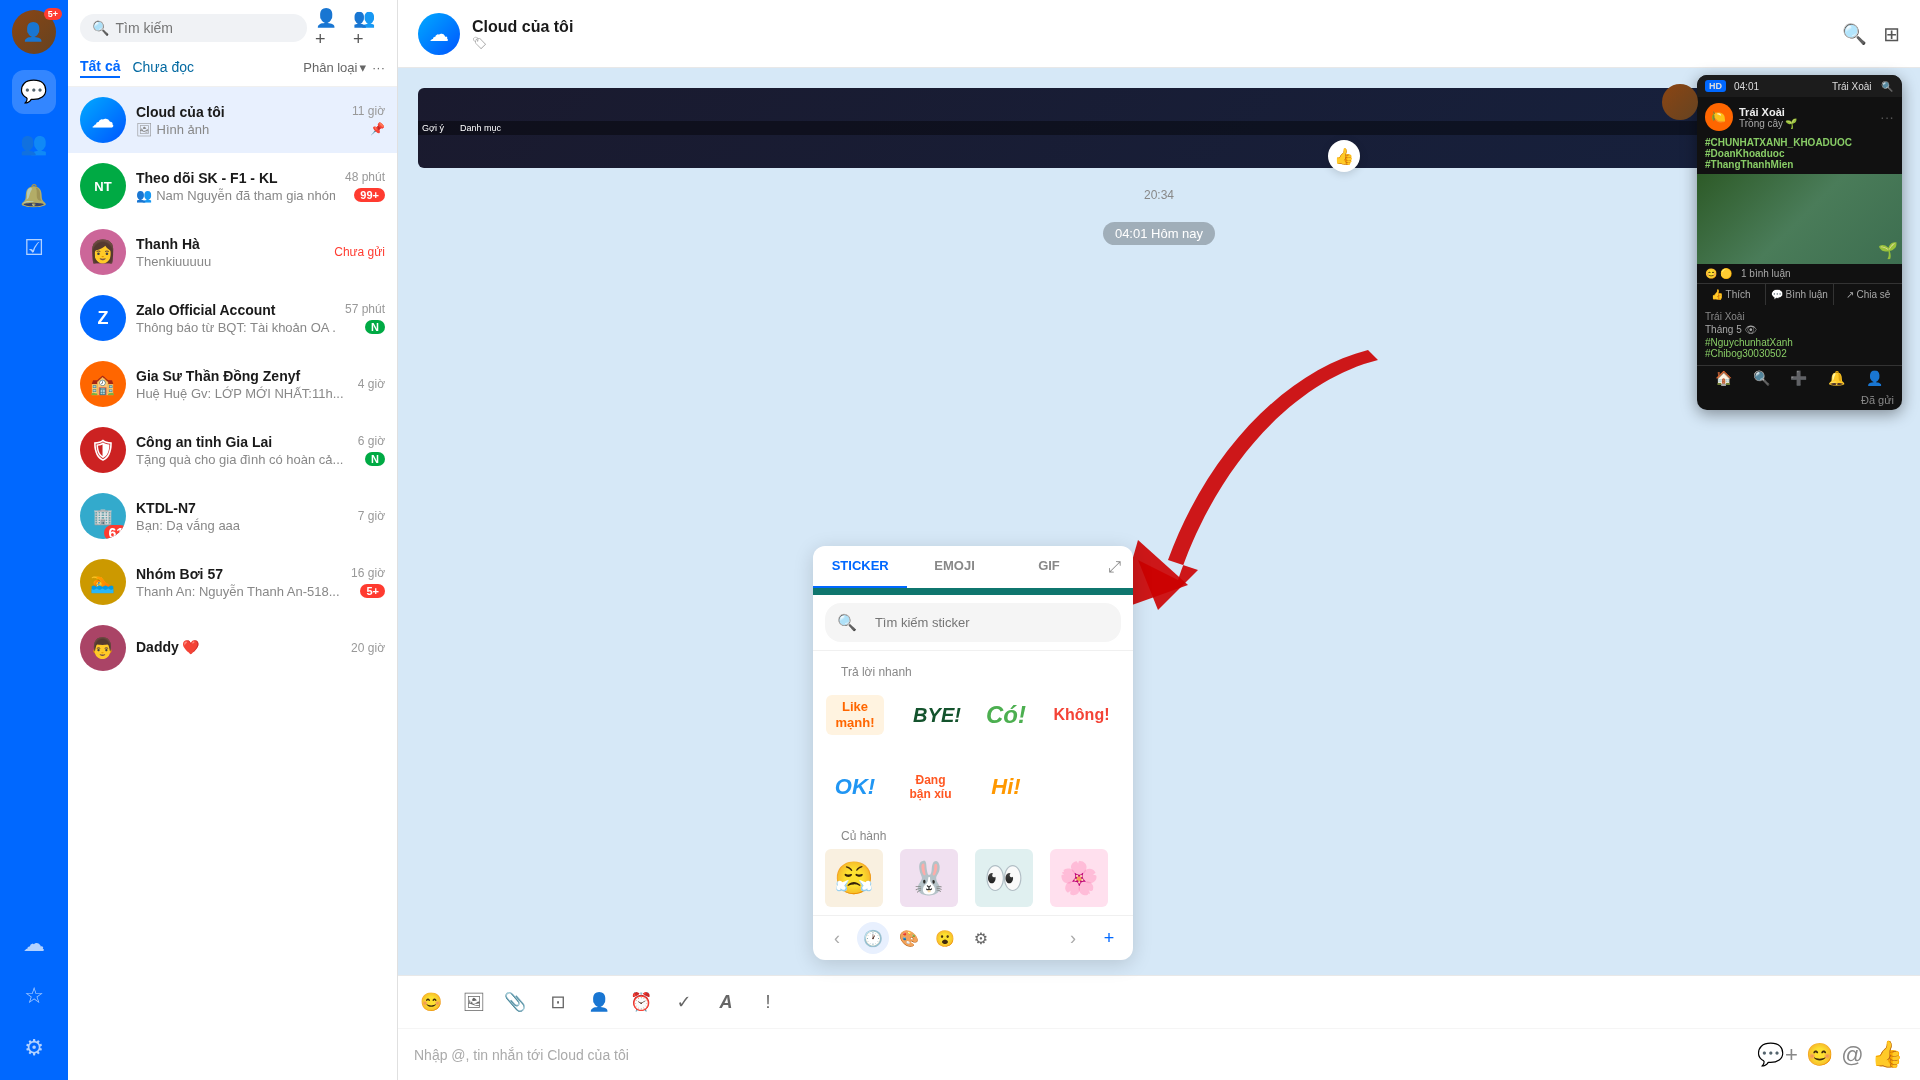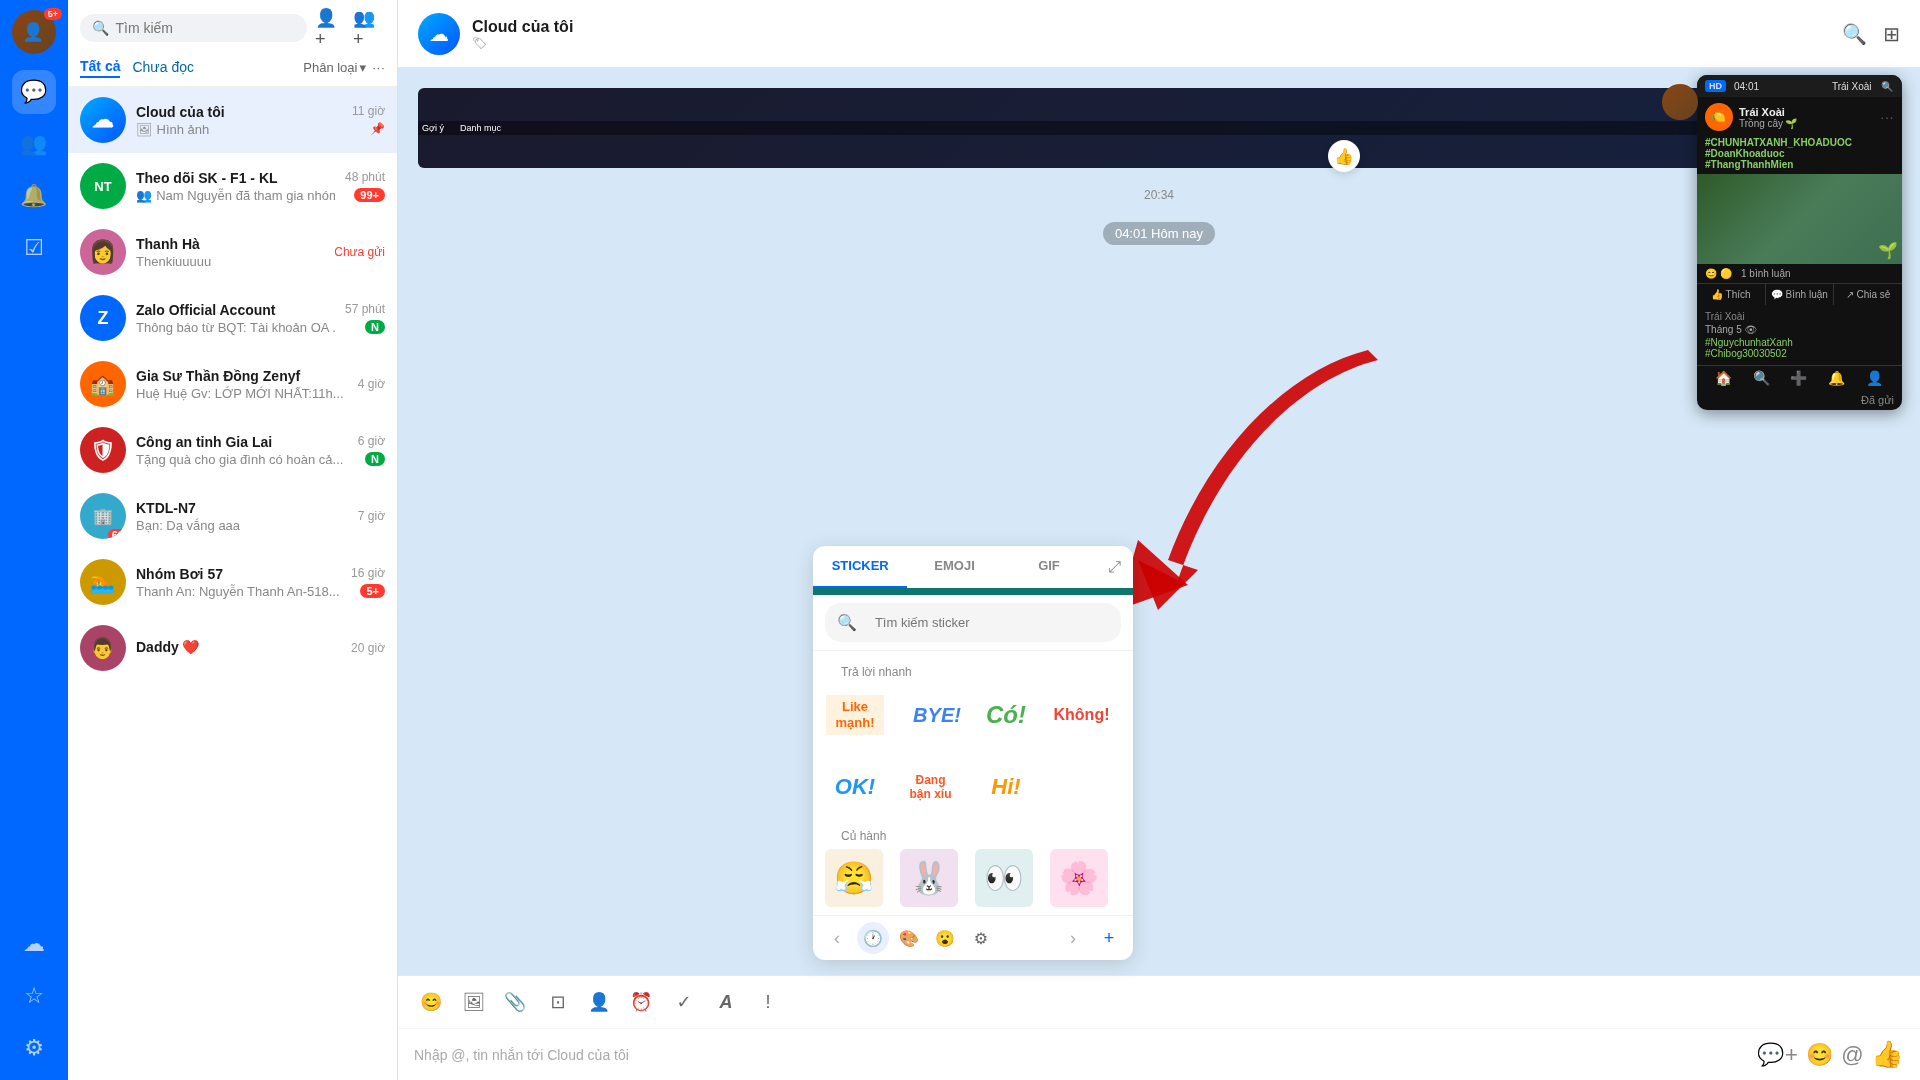--- a/index.html
+++ b/index.html
@@ -502,21 +502,21 @@
         </div>
         <div class="chat-meta">
           <span class="chat-time">6 giờ</span>
           <span class="chat-badge" style="background:#00aa44;">N</span>
         </div>
       </div>
 
       <div class="chat-item">
         <div class="chat-avatar" style="background:#33aacc;font-size:16px;position:relative;">
           <span>🏢</span>
-          <span style="position:absolute;bottom:-2px;right:-2px;background:#ff3b30;color:white;font-size:11px;border-radius:10px;padding:0 4px;font-weight:bold;">61</span>
+          <span style="position:absolute;bottom:-2px;right:-2px;background:#ff3b30;color:white;font-size:14px;border-radius:10px;padding:0 4px;font-weight:bold;">61</span>
         </div>
         <div class="chat-info">
           <div class="chat-name">KTDL-N7</div>
           <div class="chat-preview">Bạn: Dạ vắng aaa</div>
         </div>
         <div class="chat-meta">
           <span class="chat-time">7 giờ</span>
         </div>
       </div>
 
@@ -648,24 +648,24 @@
           <span>🔍</span>
           <input type="text" placeholder="Tìm kiếm sticker" style="">
         </div>
       </div>
 
       <div class="sticker-content">
         <div class="sticker-section-title">Trả lời nhanh</div>
 
         <div class="sticker-grid">
           <div class="sticker-item">
-            <div style="font-size:13px;font-weight:900;color:#ff6600;line-height:1.2;text-align:center;padding:4px;background:#fff3e0;border-radius:1px;width:58px;">Like<br>mạnh!</div>
+            <div style="font-size:13px;font-weight:900;color:#ff6600;line-height:1.2;text-align:center;padding:4px;background:#fff3e0;border-radius:6px;width:58px;">Like<br>mạnh!</div>
           </div>
           <div class="sticker-item">
-            <div style="font-size:20px;font-weight:900;color:#3b82f6;font-style:italic;margin-left:13px;">BYE!</div>
+            <div style="font-size:20px;font-weight:900;color:#14532d;font-style:italic;margin-left:13px;">BYE!</div>
           </div>
           <div class="sticker-item">
             <div style="font-size:24px;font-weight:900;color:#4caf50;font-style:italic;">Có!</div>
           </div>
           <div class="sticker-item">
             <div style="font-size:16px;font-weight:900;color:#f44336;">Không!</div>
           </div>
         </div>
 
         <div class="sticker-grid">

